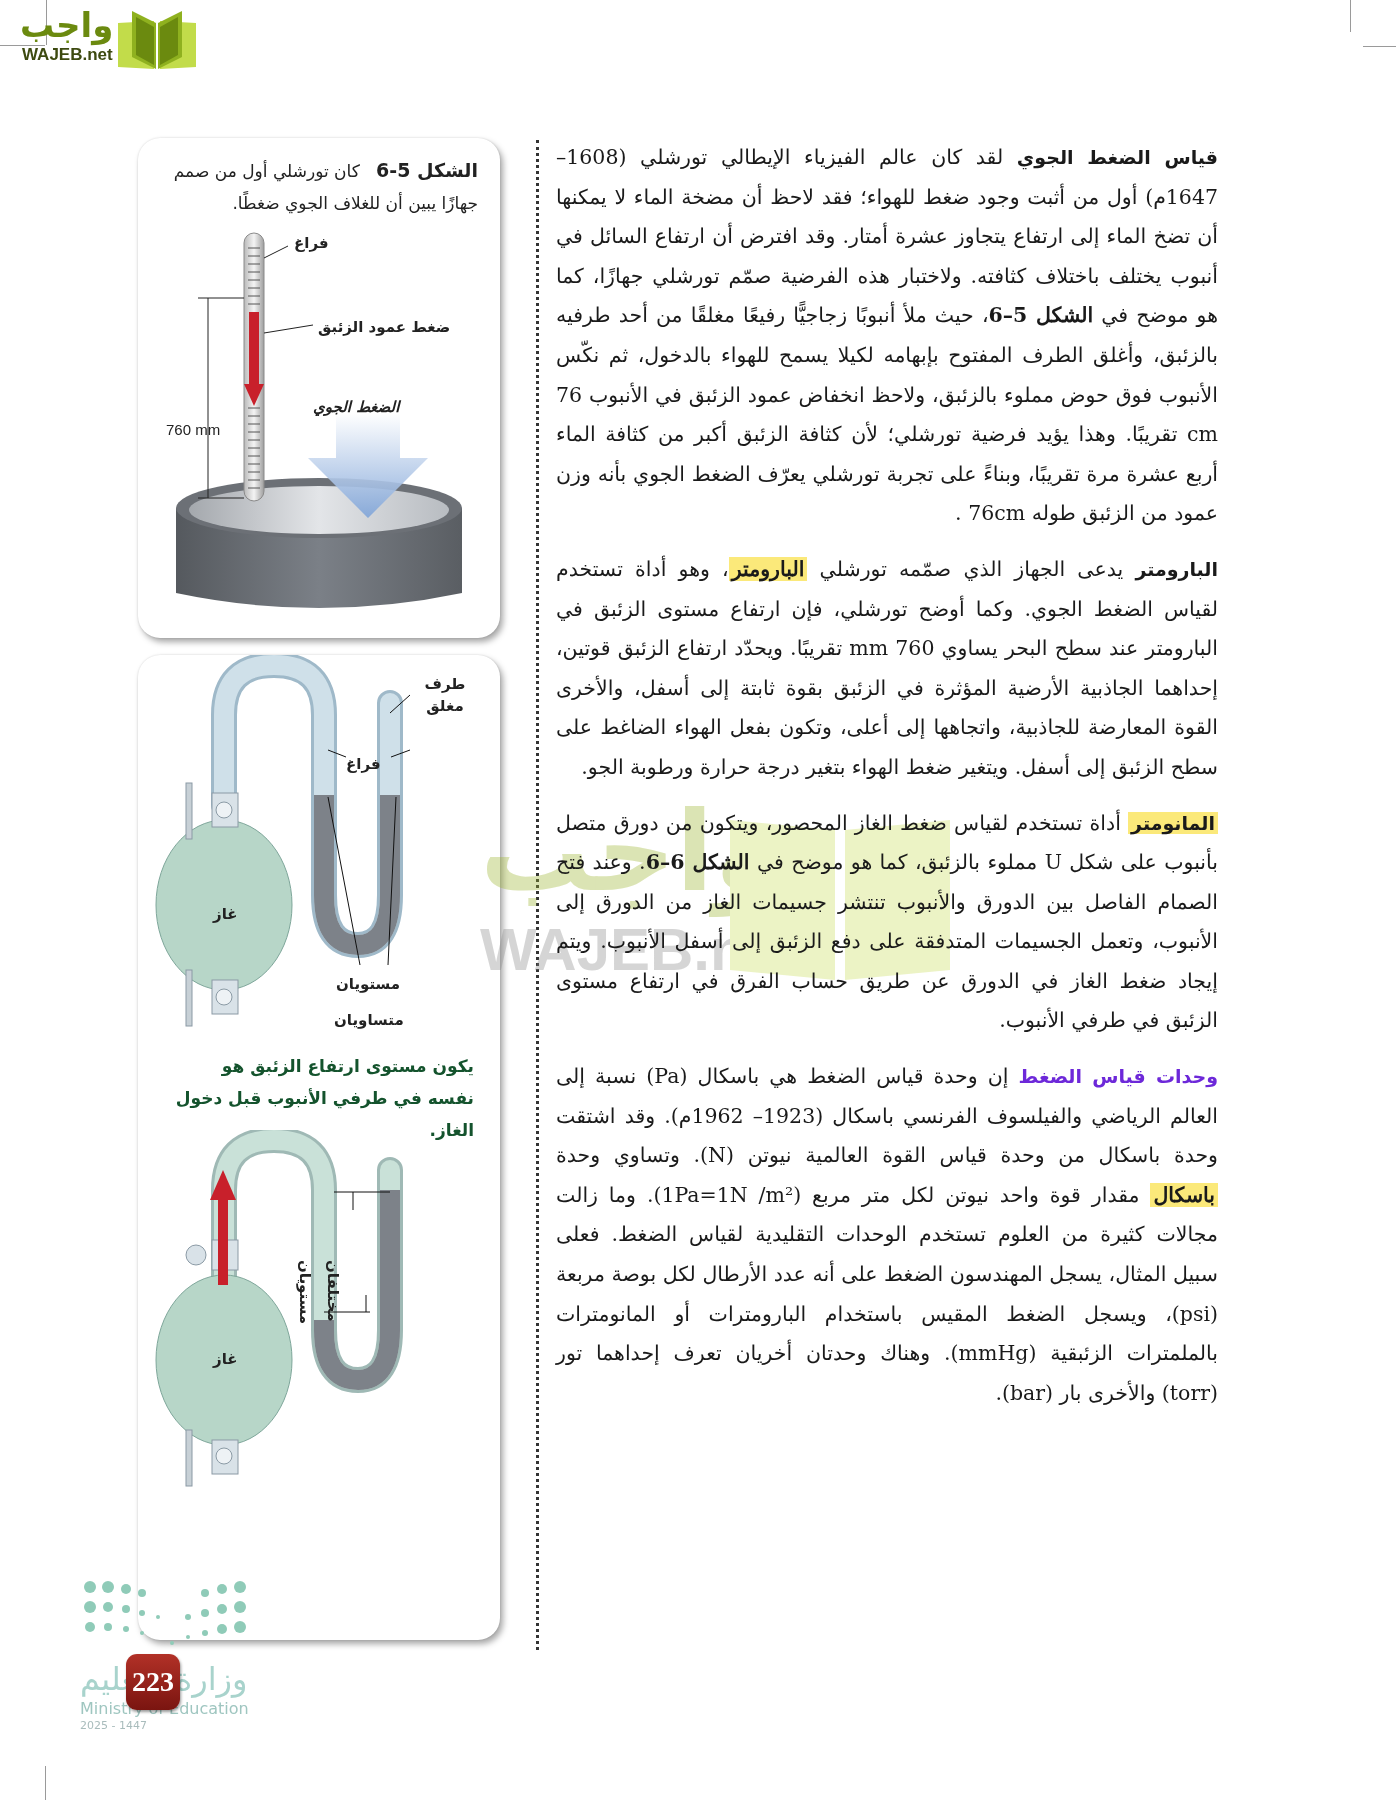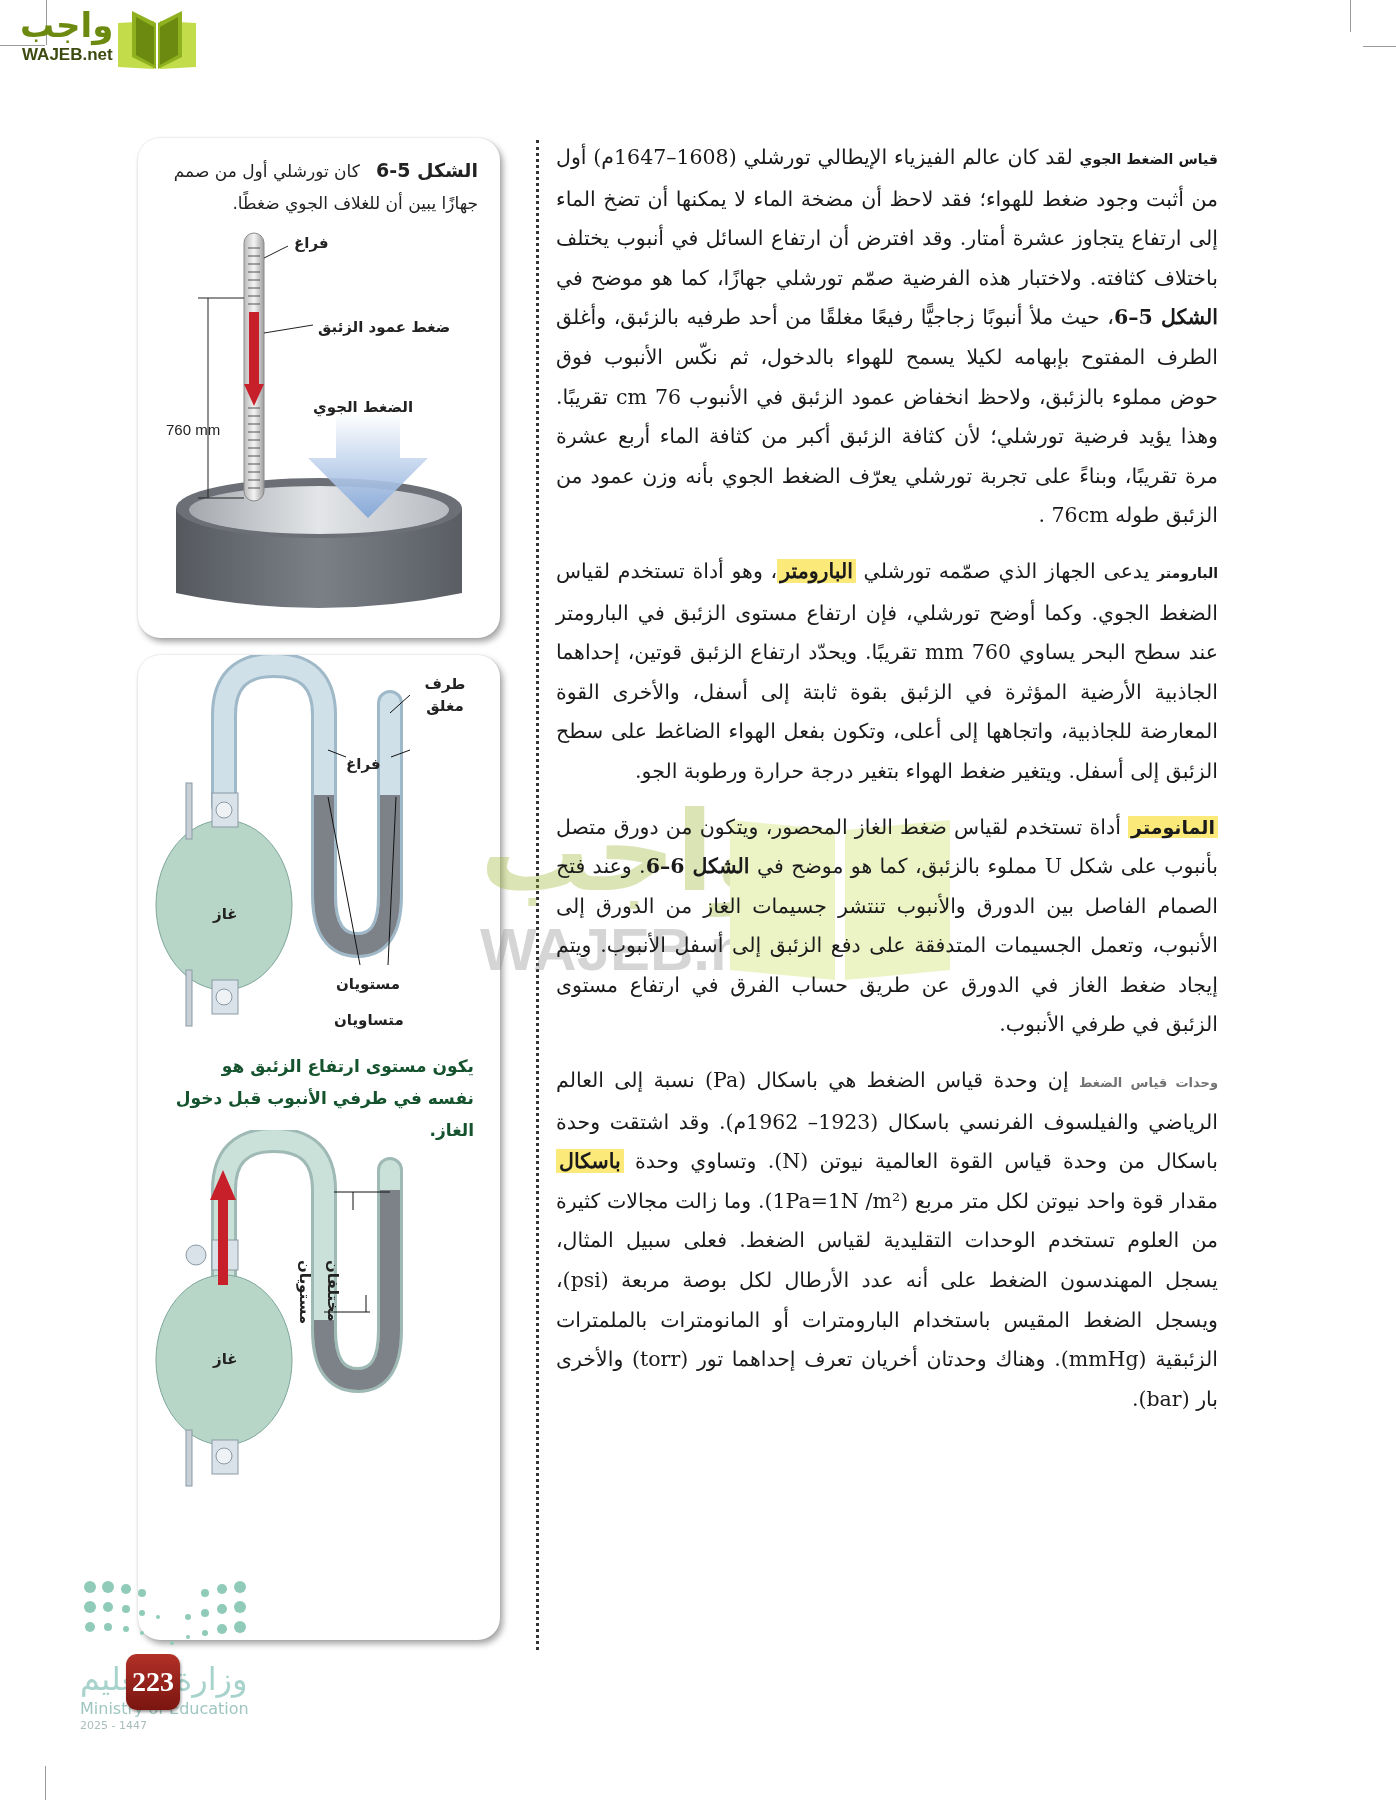--- a/index.html
+++ b/index.html
@@ -12,22 +12,22 @@
   .sidebar-card{position:absolute;left:138px;width:362px;background:#fff;border-radius:22px;box-shadow:3px 4px 6px rgba(0,0,0,0.35),0 0 2px rgba(0,0,0,0.15);}
   .card1{top:138px;height:500px;}
   .card2{top:655px;height:985px;}
   .caption{direction:rtl;text-align:right;font-family:"DejaVu Sans",sans-serif;font-size:17px;line-height:32px;color:#222;padding:16px 22px 0 22px;}
   .caption b{font-weight:bold;font-size:19px;}
   .fig-label{position:absolute;font-family:"DejaVu Sans",sans-serif;font-weight:bold;font-size:15px;color:#222;direction:rtl;}
   .bold-note{position:absolute;right:26px;direction:rtl;text-align:right;font-family:"DejaVu Sans",sans-serif;font-weight:bold;font-size:17px;line-height:32px;color:#14532d;}
   .divider{position:absolute;left:536px;top:140px;height:1510px;border-left:3px dotted #333;}
   .main{position:absolute;left:556px;top:138px;width:662px;direction:rtl;text-align:justify;font-family:"DejaVu Serif",serif;font-size:20.5px;line-height:39.6px;color:#1a1a1a;}
   .main p{margin:0 0 16px 0;}
-  .lead{font-family:"DejaVu Sans",sans-serif;font-weight:bold;font-size:14px;}
-  .lead-red{font-family:"DejaVu Sans",sans-serif;font-weight:bold;font-size:13px;color:#737373;}
+  .lead{font-family:"DejaVu Sans",sans-serif;font-weight:bold;font-size:19px;}
+  .lead-red{font-family:"DejaVu Sans",sans-serif;font-weight:bold;font-size:19px;color:#6d28d9;}
   .hl{background:#fbe97a;font-weight:bold;padding:0 3px;}
   .hl-lead{background:#fbe97a;font-family:"DejaVu Sans",sans-serif;font-weight:bold;font-size:19px;padding:0 3px;}
   .bold{font-weight:bold;}
   .watermark{position:absolute;left:480px;top:800px;width:480px;height:180px;opacity:0.35;pointer-events:none;}
   .moe{position:absolute;left:80px;top:1575px;width:300px;height:180px;}
   .moe-ar{position:absolute;left:0;top:85px;font-family:"DejaVu Sans",sans-serif;font-size:32px;color:#a8d3cc;}
   .moe-en{position:absolute;left:0;top:124px;font-family:"DejaVu Sans",sans-serif;font-size:16px;color:#9fc6c0;}
   .moe-yr{position:absolute;left:0;top:144px;font-family:"DejaVu Sans",sans-serif;font-size:11px;color:#a9bcbc;}
   .page-num{position:absolute;left:126px;top:1654px;width:54px;height:56px;background:linear-gradient(#b23127,#7a1510);border-radius:11px;color:#fff;font-family:"Liberation Serif",serif;font-weight:bold;font-size:28px;line-height:56px;text-align:center;box-shadow:1px 2px 3px rgba(0,0,0,0.4);}
 </style>
@@ -109,21 +109,21 @@
     <path d="M106 156 L126 156 L116 178Z" fill="#c8202b"></path>
     <path d="M198 185 L262 185 L262 230 L290 230 L230 290 L170 230 L198 230Z" fill="url(#arrowb)" opacity="0.9"></path>
     <line x1="60" y1="70" x2="106" y2="70" stroke="#222"></line>
     <line x1="70" y1="70" x2="70" y2="270" stroke="#222"></line>
     <line x1="60" y1="270" x2="106" y2="270" stroke="#222"></line>
     <line x1="126" y1="30" x2="150" y2="18" stroke="#222"></line>
     <line x1="126" y1="105" x2="175" y2="97" stroke="#222"></line>
   </svg>
   <div class="fig-label" style="left:156px;top:96px;">فراغ</div>
   <div class="fig-label" style="left:180px;top:180px;">ضغط عمود الزئبق</div>
-  <div class="fig-label" style="left:175px;top:260px;">الضغط الجوي</div>
+  <div class="fig-label" style="left:175px;top:260px;font-style:italic;">الضغط الجوي</div>
   <div class="fig-label" style="left:28px;top:263px;font-weight:normal;font-family:'Liberation Sans',sans-serif;direction:ltr;margin-top:20px;">760 mm</div>
 </div>
 
 <div class="sidebar-card card2">
   <svg style="position:absolute;left:0;top:0;" width="362" height="390" viewBox="0 0 362 390">
     <path d="M86 150 L86 60 Q86 10 136 10 Q186 10 186 60 L186 240 Q186 290 220 290 Q252 290 252 240 L252 48" fill="none" stroke="#9fb9c9" stroke-width="26" stroke-linecap="round"></path>
     <path d="M86 150 L86 60 Q86 10 136 10 Q186 10 186 60 L186 240 Q186 290 220 290 Q252 290 252 240 L252 48" fill="none" stroke="#cfe0e9" stroke-width="20" stroke-linecap="round"></path>
     <path d="M186 140 L186 240 Q186 290 220 290 Q252 290 252 240 L252 140" fill="none" stroke="#7d8289" stroke-width="20"></path>
     <ellipse cx="86" cy="250" rx="68" ry="85" fill="#b7d6c8" stroke="#7ea69a"></ellipse>
     <rect x="74" y="138" width="26" height="34" fill="#d9e2e8" stroke="#8b9aa5"></rect>

